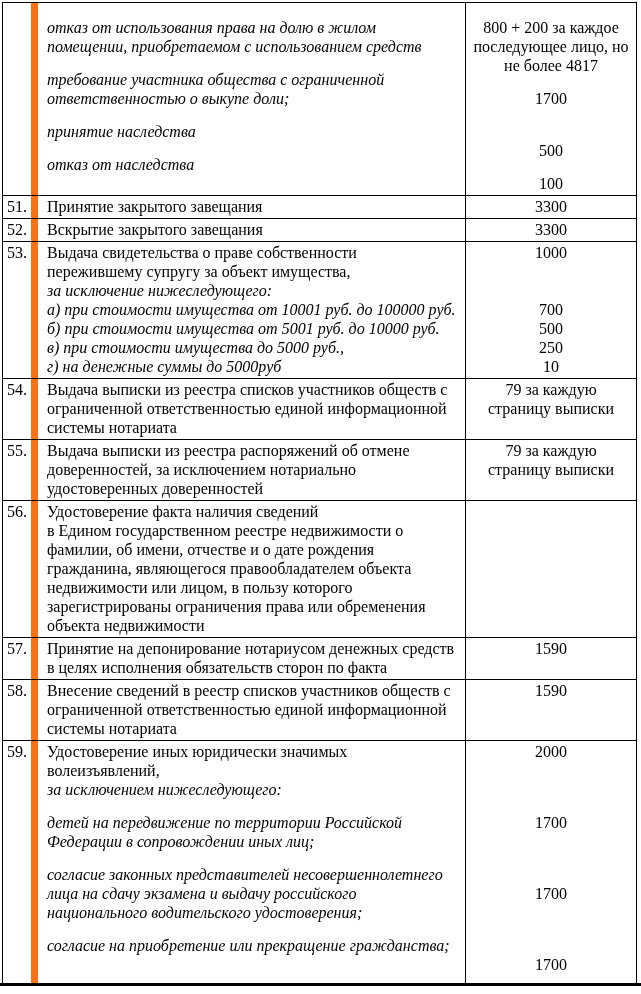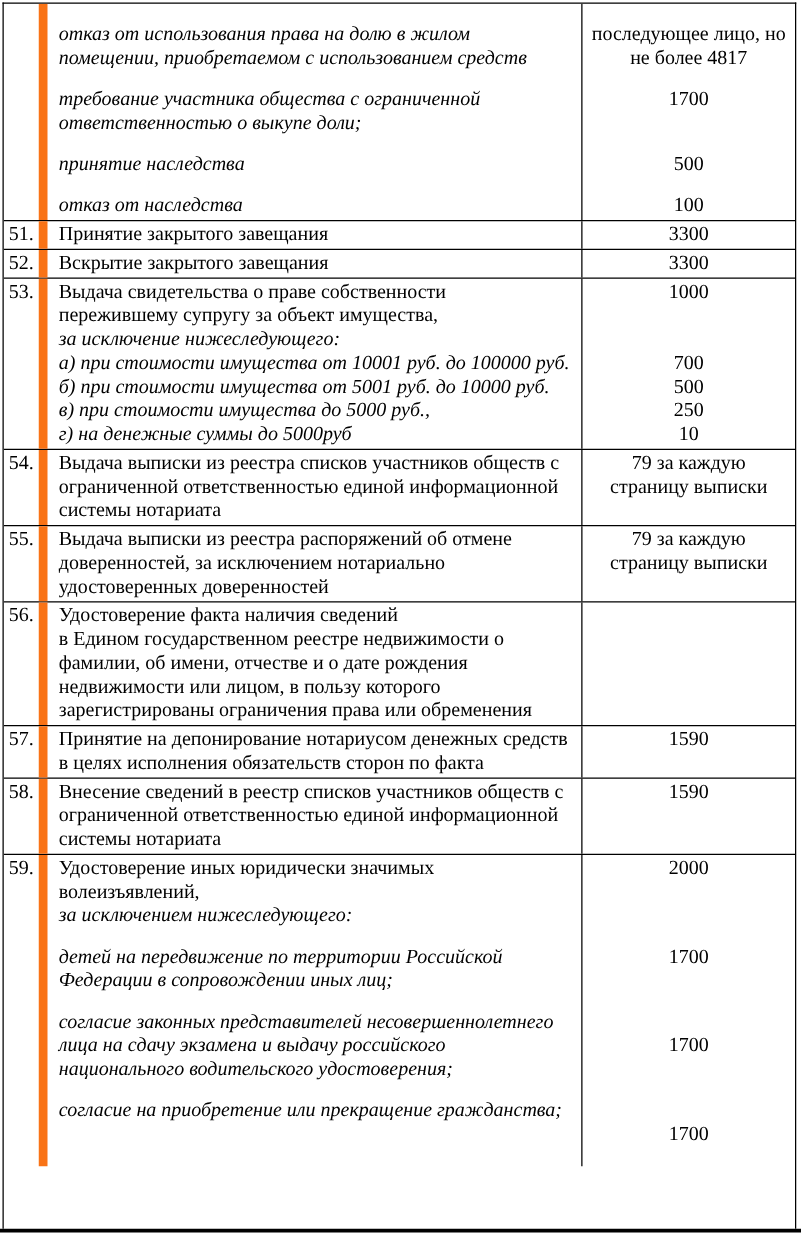--- a/index.html
+++ b/index.html
@@ -35,20 +35,21 @@
           <div class="gap"></div>
           <div class="line it">требование участника общества с ограниченной</div>
           <div class="line it">ответственностью о выкупе доли;</div>
           <div class="gap"></div>
           <div class="line it">принятие наследства</div>
           <div class="gap"></div>
           <div class="line it">отказ от наследства</div>
         </div>
         <div class="cell cell-price">
           <div class="gap"></div>
+          <div class="line">800 + 200 за каждое</div>
           <div class="line">последующее лицо, но</div>
           <div class="line">не более 4817</div>
           <div class="gap"></div>
           <div class="line">1700</div>
           <div class="line"></div>
           <div class="gap"></div>
           <div class="line">500</div>
           <div class="gap"></div>
           <div class="line">100</div>
         </div>
@@ -129,22 +130,24 @@
         </div>
       </div>
       <div class="row">
         <div class="cell cell-num">
           <div class="line num-line">56.</div>
         </div>
         <div class="cell cell-desc">
           <div class="line">Удостоверение факта наличия сведений</div>
           <div class="line">в Едином государственном реестре недвижимости о</div>
           <div class="line">фамилии, об имени, отчестве и о дате рождения</div>
+          <div class="line">гражданина, являющегося правообладателем объекта</div>
           <div class="line">недвижимости или лицом, в пользу которого</div>
           <div class="line">зарегистрированы ограничения права или обременения</div>
+          <div class="line">объекта недвижимости</div>
         </div>
       </div>
       <div class="row">
         <div class="cell cell-num">
           <div class="line num-line">57.</div>
         </div>
         <div class="cell cell-desc">
           <div class="line">Принятие на депонирование нотариусом денежных средств</div>
           <div class="line">в целях исполнения обязательств сторон по факта</div>
         </div>

